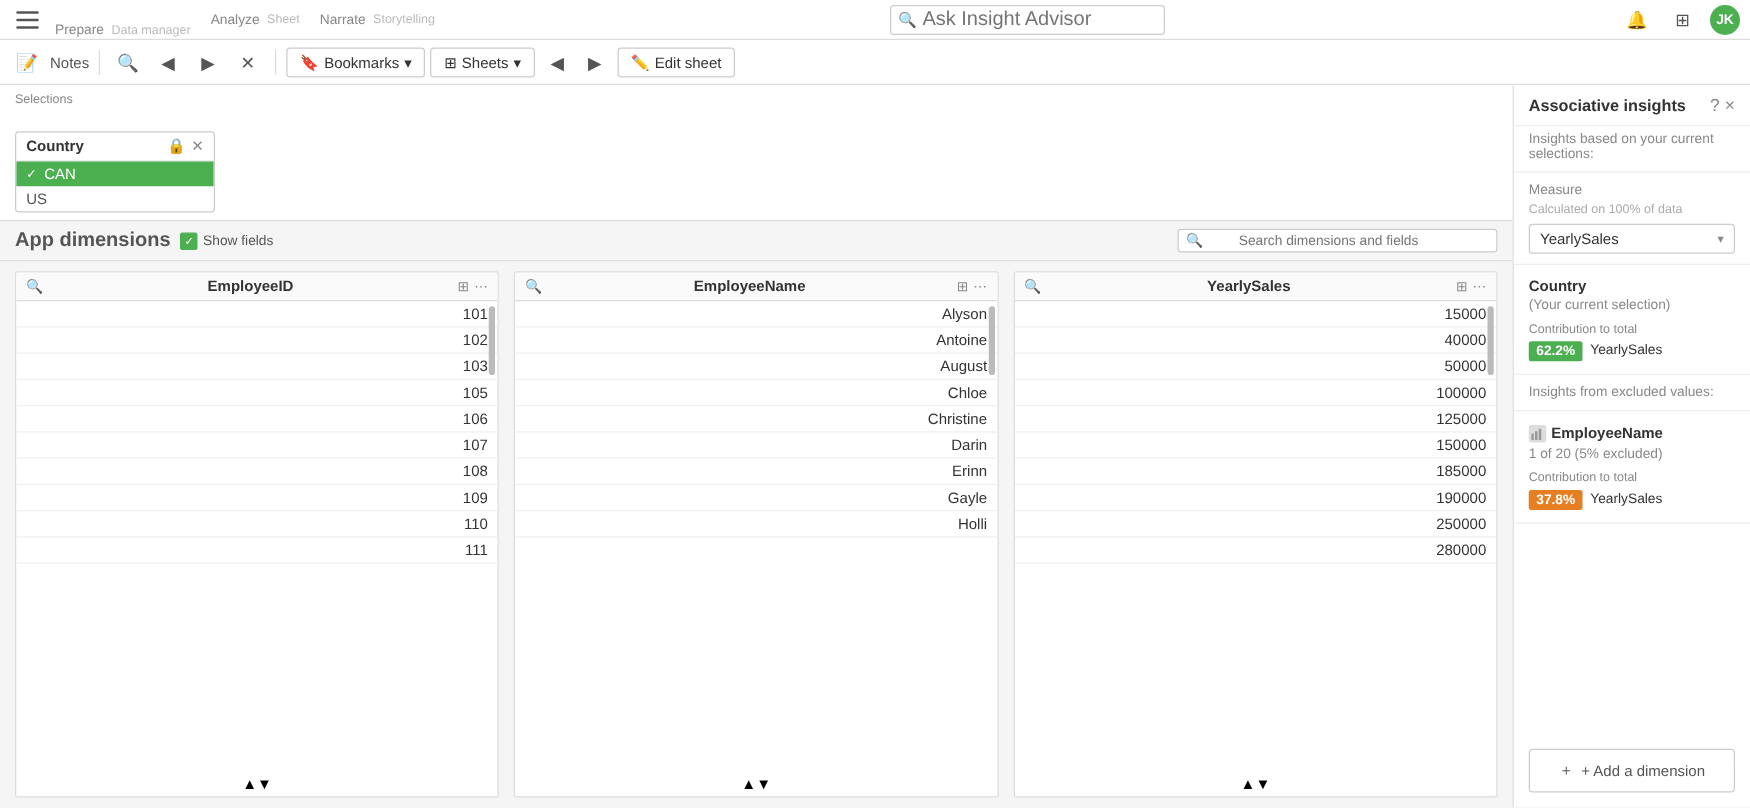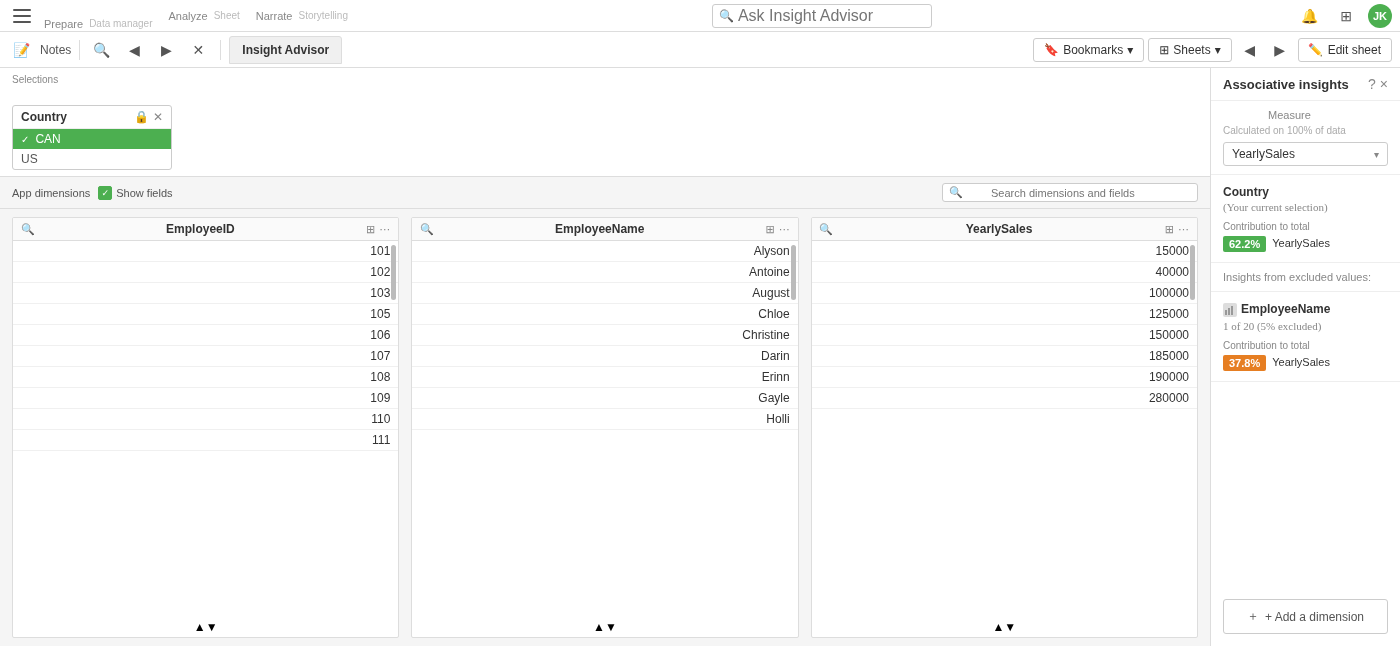--- a/index.html
+++ b/index.html
@@ -44,21 +44,21 @@
     .selection-box-icons { display: flex; gap: 4px; }
     .sel-icon { font-size: 12px; color: #888; cursor: pointer; }
     .selection-list { max-height: 50px; overflow: hidden; }
     .selection-item { padding: 3px 8px; font-size: 12px; display: flex; align-items: center; gap: 6px; }
     .selection-item.selected { background: #4caf50; color: #fff; }
     .selection-item.unselected { color: #555; }
     .check-mark { font-size: 10px; }
 
     
     .app-dimensions-bar { display: flex; align-items: center; padding: 6px 12px; gap: 8px; background: #f5f5f5; border-bottom: 1px solid #ddd; }
-    .app-dim-label { font-size: 11px; color: #555; font-weight: 400; }
+    .app-dim-label { font-size: 16px; color: #555; font-weight: 700; }
     .show-fields-cb { display: flex; align-items: center; gap: 4px; font-size: 11px; color: #555; cursor: pointer; }
     .cb-box { width: 14px; height: 14px; border: 1px solid #4caf50; background: #4caf50; display: flex; align-items: center; justify-content: center; color: #fff; font-size: 9px; border-radius: 2px; }
     .dim-search { display: flex; align-items: center; border: 1px solid #ccc; border-radius: 3px; padding: 2px 6px; background: #fff; margin-left: auto; }
     .dim-search input { border: none; outline: none; font-size: 11px; width: 200px; margin-left: 24px; }
 
     
     .dimensions-grid { display: flex; gap: 0; flex: 1; overflow: hidden; padding: 8px 12px; gap: 12px; }
     .dim-table { flex: 1; border: 1px solid #ddd; background: #fff; display: flex; flex-direction: column; border-radius: 2px; overflow: hidden; }
     .dim-table-header { display: flex; align-items: center; justify-content: space-between; padding: 4px 8px; border-bottom: 1px solid #ddd; background: #fafafa; }
     .dim-table-title { font-size: 12px; font-weight: 600; color: #333; }
@@ -68,30 +68,30 @@
     .dim-row { display: flex; align-items: center; padding: 3px 8px; font-size: 12px; color: #333; border-bottom: 1px solid #f0f0f0; position: relative; }
     .dim-col-value { flex: 1; text-align: right; }
 
     
     .right-panel { width: 190px; min-width: 190px; background: #fff; border-left: 1px solid #ddd; display: flex; flex-direction: column; overflow: hidden; }
     .right-panel-header { display: flex; align-items: center; justify-content: space-between; padding: 8px 12px; border-bottom: 1px solid #eee; }
     .right-panel-title { font-size: 13px; font-weight: 600; color: #333; }
     .close-icon-btn { font-size: 14px; color: #888; cursor: pointer; }
     .right-panel-subtitle { font-size: 11px; color: #888; padding: 4px 12px 8px; border-bottom: 1px solid #eee; }
     .measure-section { padding: 8px 12px; border-bottom: 1px solid #eee; }
-    .measure-label { font-size: 11px; color: #888; margin-bottom: 4px; margin-left: 45px; }
+    .measure-label { font-size: 11px; color: #888; margin-bottom: 4px; }
     .measure-sublabel { font-size: 10px; color: #aaa; margin-bottom: 6px; }
     .measure-dropdown { display: flex; align-items: center; justify-content: space-between; border: 1px solid #ccc; border-radius: 3px; padding: 4px 8px; cursor: pointer; }
     .measure-dropdown-label { font-size: 12px; color: #333; }
     .measure-dropdown-arrow { font-size: 10px; color: #888; }
 
     
     .insight-card { padding: 10px 12px; border-bottom: 1px solid #eee; }
     .insight-card-title { font-size: 12px; font-weight: 600; color: #333; margin-bottom: 2px; }
-    .insight-card-subtitle { font-size: 11px; color: #888; margin-bottom: 8px; font-family: Liberation Serif, serif; }
+    .insight-card-subtitle { font-size: 11px; color: #888; margin-bottom: 8px; }
     .contribution-label { font-size: 10px; color: #888; }
     .contribution-bar-area { display: flex; align-items: center; gap: 6px; margin-top: 4px; }
     .contribution-pct-badge { background: #4caf50; color: #fff; font-size: 11px; font-weight: bold; padding: 2px 6px; border-radius: 2px; min-width: 40px; text-align: center; }
     .contribution-pct-badge.orange { background: #e67e22; }
     .contribution-field { font-size: 11px; color: #333; }
     .contribution-bar { height: 8px; background: #eee; border-radius: 4px; flex: 1; margin-top: 2px; overflow: hidden; }
     .contribution-bar-fill { height: 100%; background: #4caf50; border-radius: 4px; }
     .contribution-bar-fill.orange { background: #e67e22; }
     .insights-from-excluded { font-size: 11px; color: #888; padding: 8px 12px; border-bottom: 1px solid #eee; font-weight: 500; }
 
@@ -122,21 +122,21 @@
 
 <div class="top-bar">
   <div class="top-bar-logo">
     <div class="hamburger-icon">
       <span></span>
         <span></span>
         <span></span>
     </div>
   </div>
 
-  <div style="display:flex;align-items:flex-start;gap:6px;margin-top:16px;">
+  <div style="display:flex;align-items:flex-end;gap:6px;margin-top:16px;">
     <span style="font-size:11px;color:#888;">Prepare</span>
     <span style="font-size:10px;color:#bbb;">Data manager</span>
   </div>
   <div style="display:flex;align-items:center;gap:6px;margin-left:8px;">
     <span style="font-size:11px;color:#888;">Analyze</span>
     <span style="font-size:10px;color:#bbb;">Sheet</span>
   </div>
   <div style="display:flex;align-items:center;gap:6px;margin-left:8px;">
     <span style="font-size:11px;color:#888;">Narrate</span>
     <span style="font-size:10px;color:#bbb;">Storytelling</span>
@@ -159,23 +159,20 @@
 <div class="toolbar">
   <button class="toolbar-btn" title="Notes">📝</button>
   <span style="font-size:12px;color:#555;cursor:pointer;">Notes</span>
   <div class="toolbar-separator"></div>
   <button class="toolbar-btn" title="Smart Search">🔍</button>
   <button class="toolbar-btn" title="Back">◀</button>
   <button class="toolbar-btn" title="Forward">▶</button>
   <button class="toolbar-btn" title="Clear all">✕</button>
   <div class="toolbar-separator"></div>
 
-  <div class="tab-group">
-    <div class="tab-item active">Insight Advisor</div>
-  </div>
 
   <button class="bookmarks-btn">
     <span>🔖</span>
     <span>Bookmarks</span>
     <span>▾</span>
   </button>
   <button class="sheets-btn">
     <span>⊞</span>
     <span>Sheets</span>
     <span>▾</span>
@@ -343,33 +340,39 @@
         </div>
         <div class="dim-table-wrapper">
           <div class="dim-table-body" style="position:relative;">
             <div class="dim-row">
                 <span class="dim-col-value">15000</span>
               </div>
             <div class="dim-row">
                 <span class="dim-col-value">40000</span>
               </div>
             <div class="dim-row">
+                <span class="dim-col-value">50000</span>
+              </div>
+            <div class="dim-row">
                 <span class="dim-col-value">100000</span>
               </div>
             <div class="dim-row">
                 <span class="dim-col-value">125000</span>
               </div>
             <div class="dim-row">
                 <span class="dim-col-value">150000</span>
               </div>
             <div class="dim-row">
                 <span class="dim-col-value">185000</span>
               </div>
             <div class="dim-row">
                 <span class="dim-col-value">190000</span>
+              </div>
+            <div class="dim-row">
+                <span class="dim-col-value">250000</span>
               </div>
             <div class="dim-row">
                 <span class="dim-col-value">280000</span>
               </div>
             <div style="position:absolute;right:2px;top:4px;width:5px;background:#bbb;border-radius:3px;height:55px;"></div>
           </div>
         </div>
         <div style="display:flex;justify-content:center;padding:3px;">
           <div class="nav-pair">▲</div>
           <div class="nav-pair">▼</div>
@@ -384,20 +387,21 @@
     <div class="right-panel-header">
       <span class="right-panel-title">Associative insights</span>
       <div style="display:flex;gap:4px;align-items:center;">
         <span style="color:#888;cursor:pointer;font-size:14px;">?</span>
         <span class="close-icon-btn">×</span>
       </div>
     </div>
 
     <div class="right-panel-content">
 
+      <div class="right-panel-subtitle">Insights based on your current selections:</div>
 
       <div class="measure-section">
         <div class="measure-label">Measure</div>
         <div class="measure-sublabel">Calculated on 100% of data</div>
         <div class="measure-dropdown">
           <span class="measure-dropdown-label">YearlySales</span>
           <span class="measure-dropdown-arrow">▾</span>
         </div>
       </div>
 

